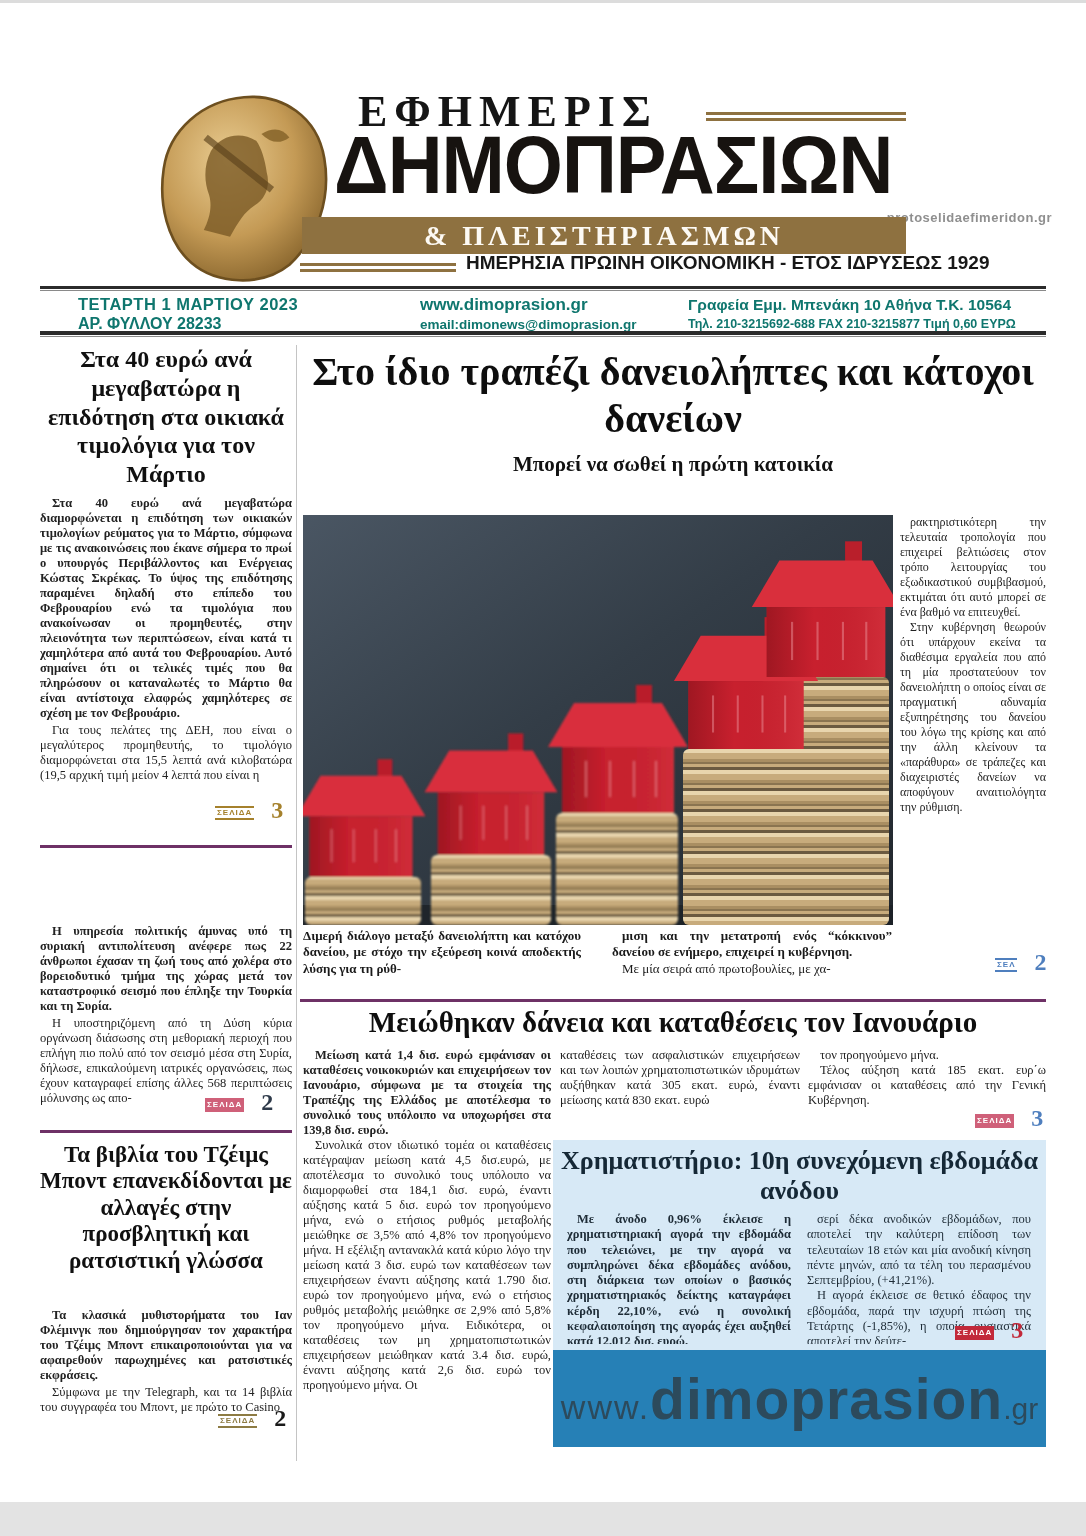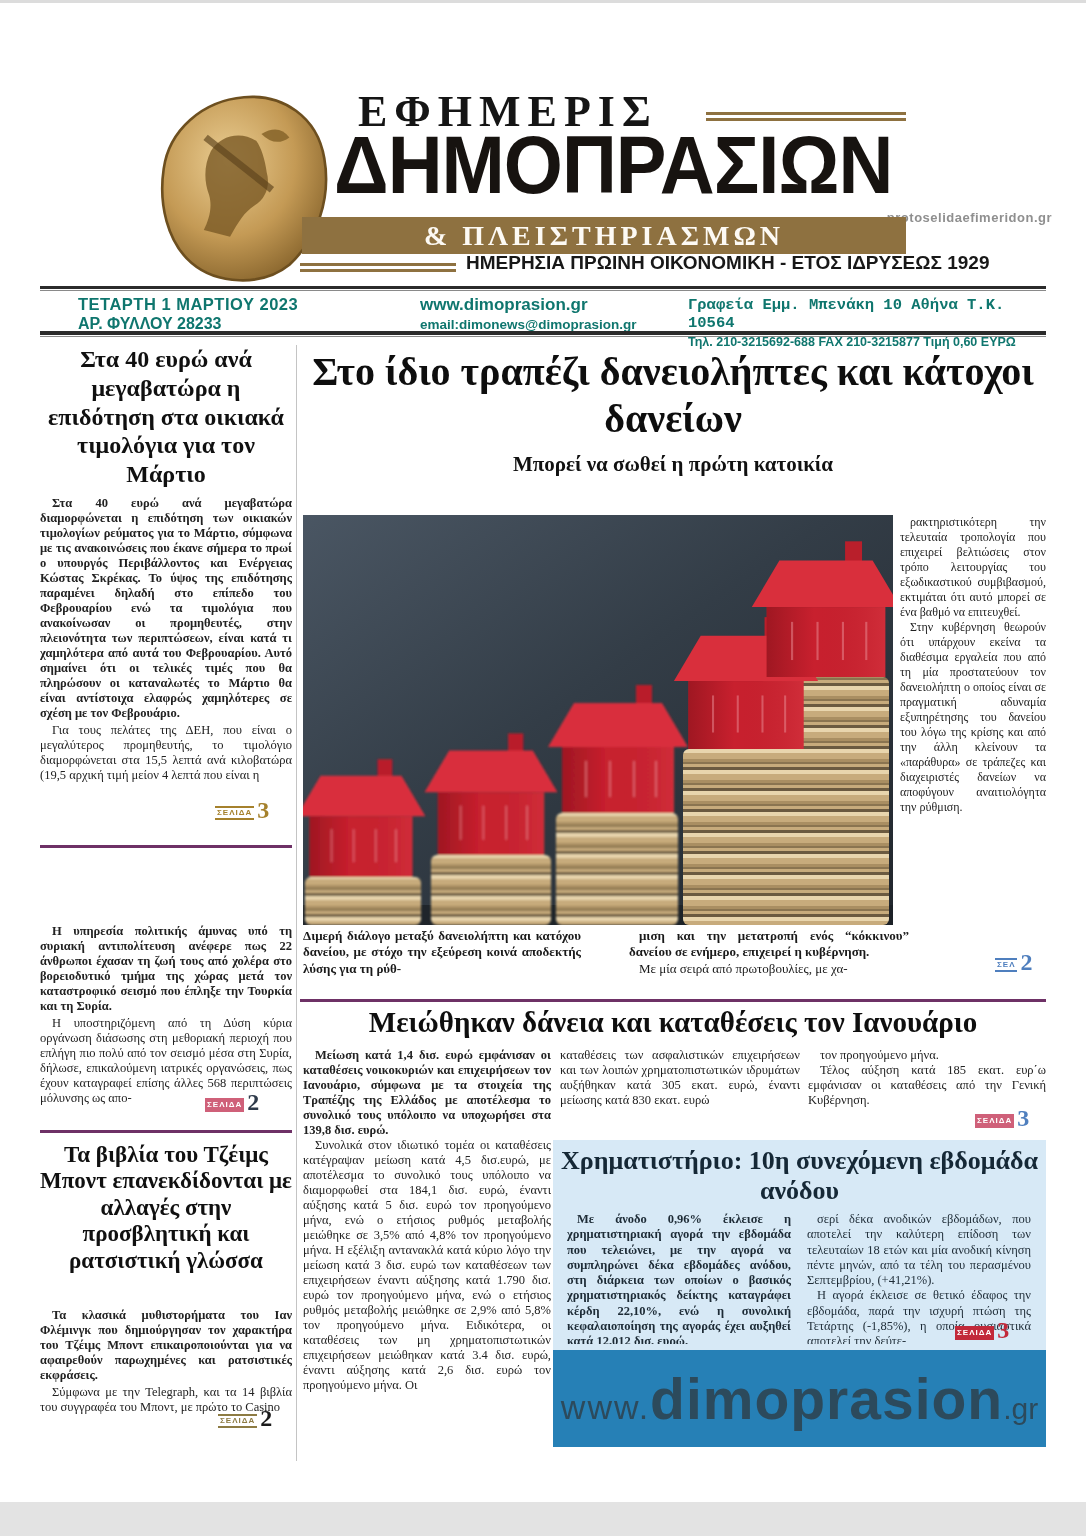--- a/index.html
+++ b/index.html
@@ -33,21 +33,21 @@
   .rule-b{left:40px;top:331px;width:1006px;height:6px;
           background:linear-gradient(#2b2b2b 0 4px,transparent 4px 5px,#8a8a8a 5px 6px);}
   .datebar{font-family:"Liberation Sans",sans-serif;color:#0f766e;text-align:left;}
   .db-left{left:78px;top:295px;width:300px;}
   .db-center{left:420px;top:295px;width:250px;}
   .db-right{left:688px;top:296px;width:358px;}
   .db-l1{font-weight:bold;font-size:16.5px;letter-spacing:.5px;}
   .db-l2{font-weight:bold;font-size:16px;margin-top:1px;}
   .db-site{font-weight:bold;font-size:17px;}
   .db-mail{font-weight:bold;font-size:13.5px;margin-top:2px;}
-  .db-addr{font-weight:bold;font-size:15.5px;font-family:Liberation Mono, monospace;}
+  .db-addr{font-weight:bold;font-size:15.5px;}
   .db-tel{font-weight:bold;font-size:12.5px;margin-top:3px;}
 
   
   .vline{left:296px;top:345px;width:1px;height:1116px;background:#c4c4c4;}
   .prule{height:3px;background:#6e3166;}
   .prule1{left:40px;top:845px;width:252px;}
   .prule2{left:40px;top:1130px;width:252px;}
   .prule3{left:300px;top:999px;width:746px;}
 
   
@@ -68,21 +68,21 @@
              font-weight:bold;font-size:40px;line-height:1.18;color:#0e0e0e;}
   .main-sub{left:300px;top:452px;width:746px;text-align:center;font-weight:bold;
             font-size:21px;color:#111;}
   .photo{left:303px;top:515px;width:590px;height:410px;}
   .rcol{left:900px;top:515px;width:146px;height:394px;text-align:justify;
         font-size:12px;line-height:1.25;overflow:hidden;color:#222;}
   .rcol p{margin:0;text-indent:10px;}
   .cap{position:absolute;top:928px;height:70px;overflow:hidden;text-align:justify;
        font-size:13px;line-height:1.25;color:#1a1a1a;}
   .cap-1{left:303px;width:278px;font-weight:bold;}
-  .cap-2{left:629px;width:280px;}
+  .cap-2{left:612px;width:280px;}
   .cap-2 .capb{font-weight:bold;margin:0;}
   .cap-2 p{margin:0;text-indent:10px;}
   .cap-3{left:886px;top:912px;width:160px;height:86px;font-size:12px;font-weight:normal;}
 
   
   .dep-head{left:300px;top:1006px;width:746px;text-align:center;font-weight:bold;
             font-size:29px;color:#0e0e0e;}
   .dep-col{position:absolute;top:1048px;text-align:justify;font-size:12.5px;line-height:1.2;
            overflow:hidden;color:#222;}
   .dep-col p{margin:0;text-indent:12px;}
@@ -103,21 +103,21 @@
   
   .band-blue{left:553px;top:1350px;width:493px;height:97px;background:#2680b6;
              display:flex;align-items:center;justify-content:center;overflow:hidden;}
   .band-text{font-family:"Liberation Sans",sans-serif;color:#2e3d46;opacity:.8;
              display:flex;align-items:baseline;white-space:nowrap;}
   .band-www{font-size:34px;font-weight:normal;letter-spacing:2px;}
   .band-name{font-size:57px;font-weight:700;letter-spacing:1px;}
   .band-tld{font-size:30px;font-weight:normal;}
 
   
-  .jump{position:absolute;display:inline-flex;align-items:flex-end;gap:3px;}
+  .jump{position:absolute;display:inline-flex;align-items:flex-end;gap:17px;}
   .jump-label{font-family:"Liberation Sans",sans-serif;font-weight:bold;font-size:8px;
               letter-spacing:1px;padding:1px 2px;border-top:2px solid currentColor;
               border-bottom:2px solid currentColor;line-height:1;}
   .jump-page{font-weight:bold;font-size:24px;line-height:.85;}
   .j-gold{color:#a5812c;}
   .j-plain .jump-label{color:#8d7b43;}         .j-plain .jump-page{color:#1a1a1a;}
   .j-pink .jump-label{color:#fff;background:#cf6079;border-color:#cf6079;}
   .j-pink .jump-page{color:#2e3a4a;}
   .j-pinkblue .jump-label{color:#fff;background:#cf6079;border-color:#cf6079;}
   .j-pinkblue .jump-page{color:#4f7fbe;}

